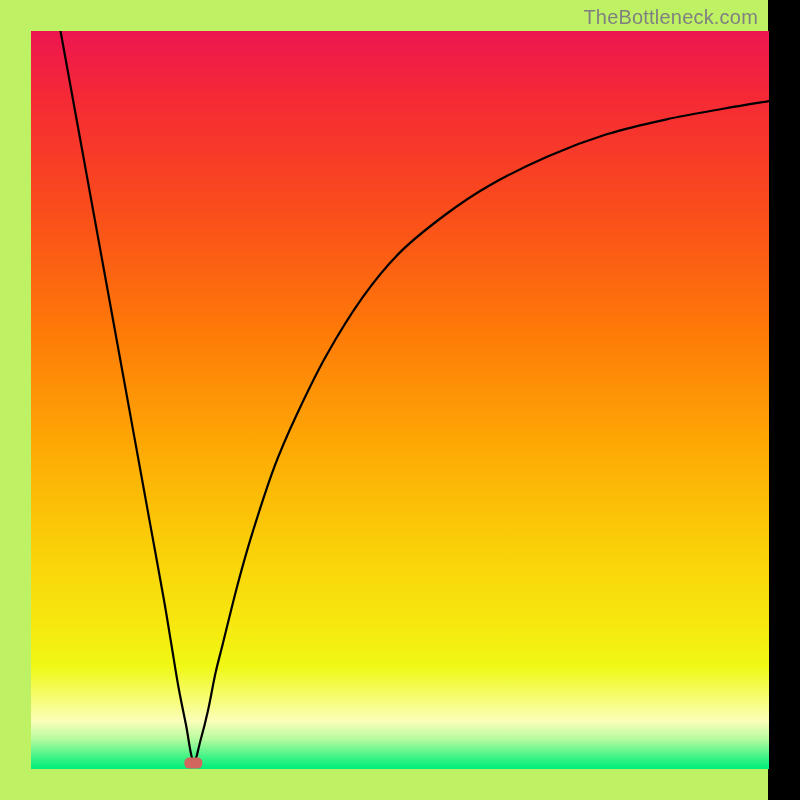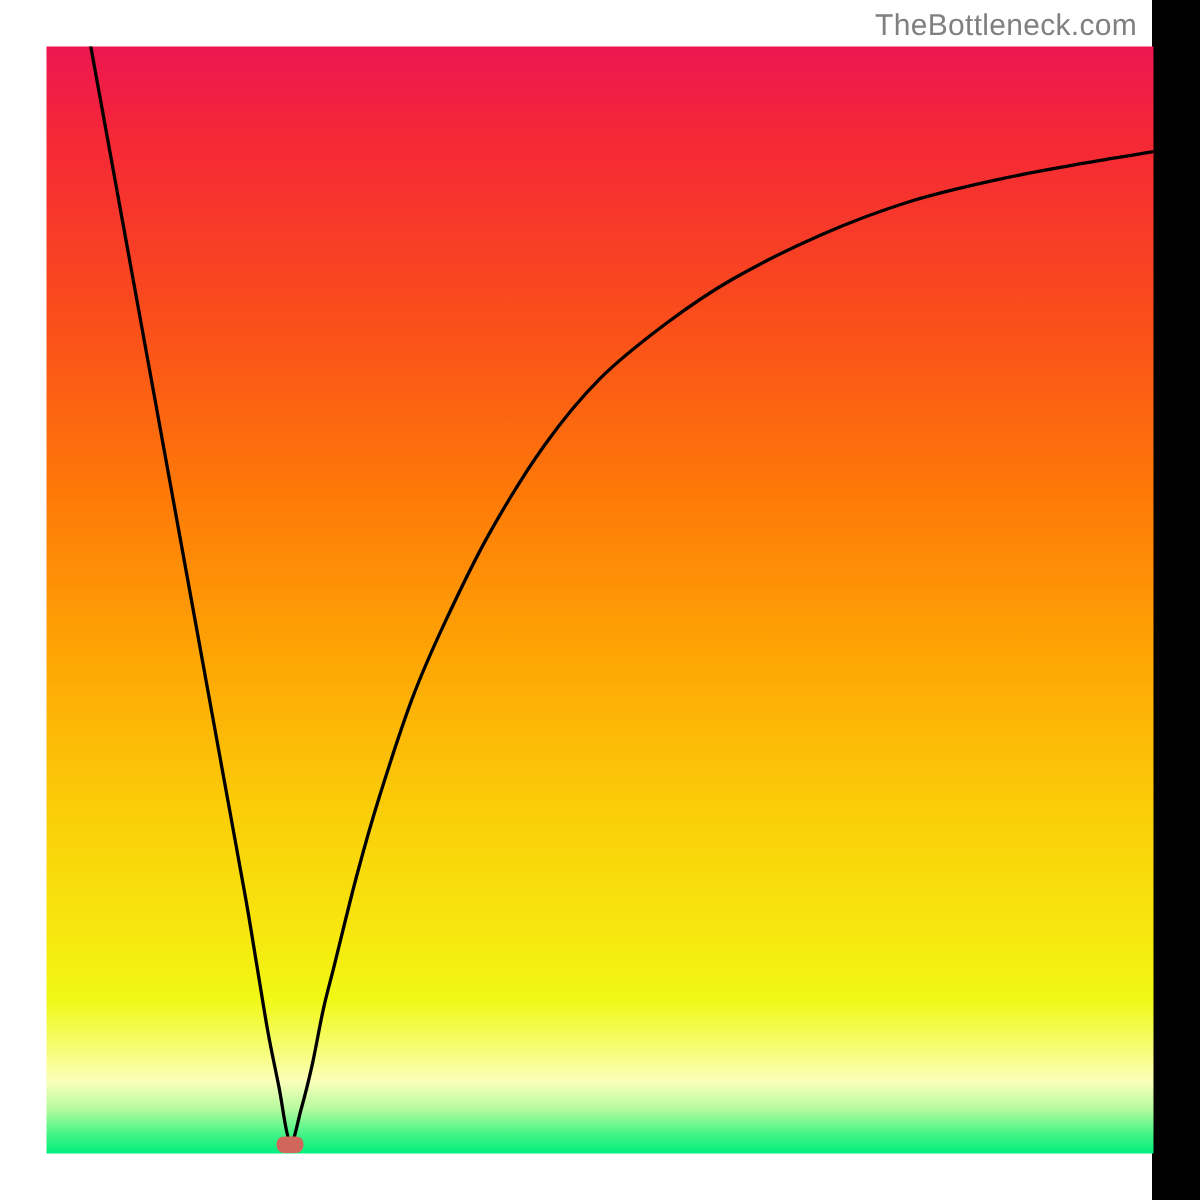--- a/index.html
+++ b/index.html
@@ -8,21 +8,21 @@
     width: 800px;
     height: 800px;
     overflow: hidden;
     background: #000;
     font-family: Arial, Helvetica, sans-serif;
   }
   .frame {
     position: relative;
     width: 768px;
     height: 800px;
-    background: #ffffff;
+    background: #bef264;
   }
   .plot-area {
     position: absolute;
     left: 31px;
     top: 31px;
     width: 738px;
     height: 738px;
     
     background: linear-gradient(
       to bottom,

